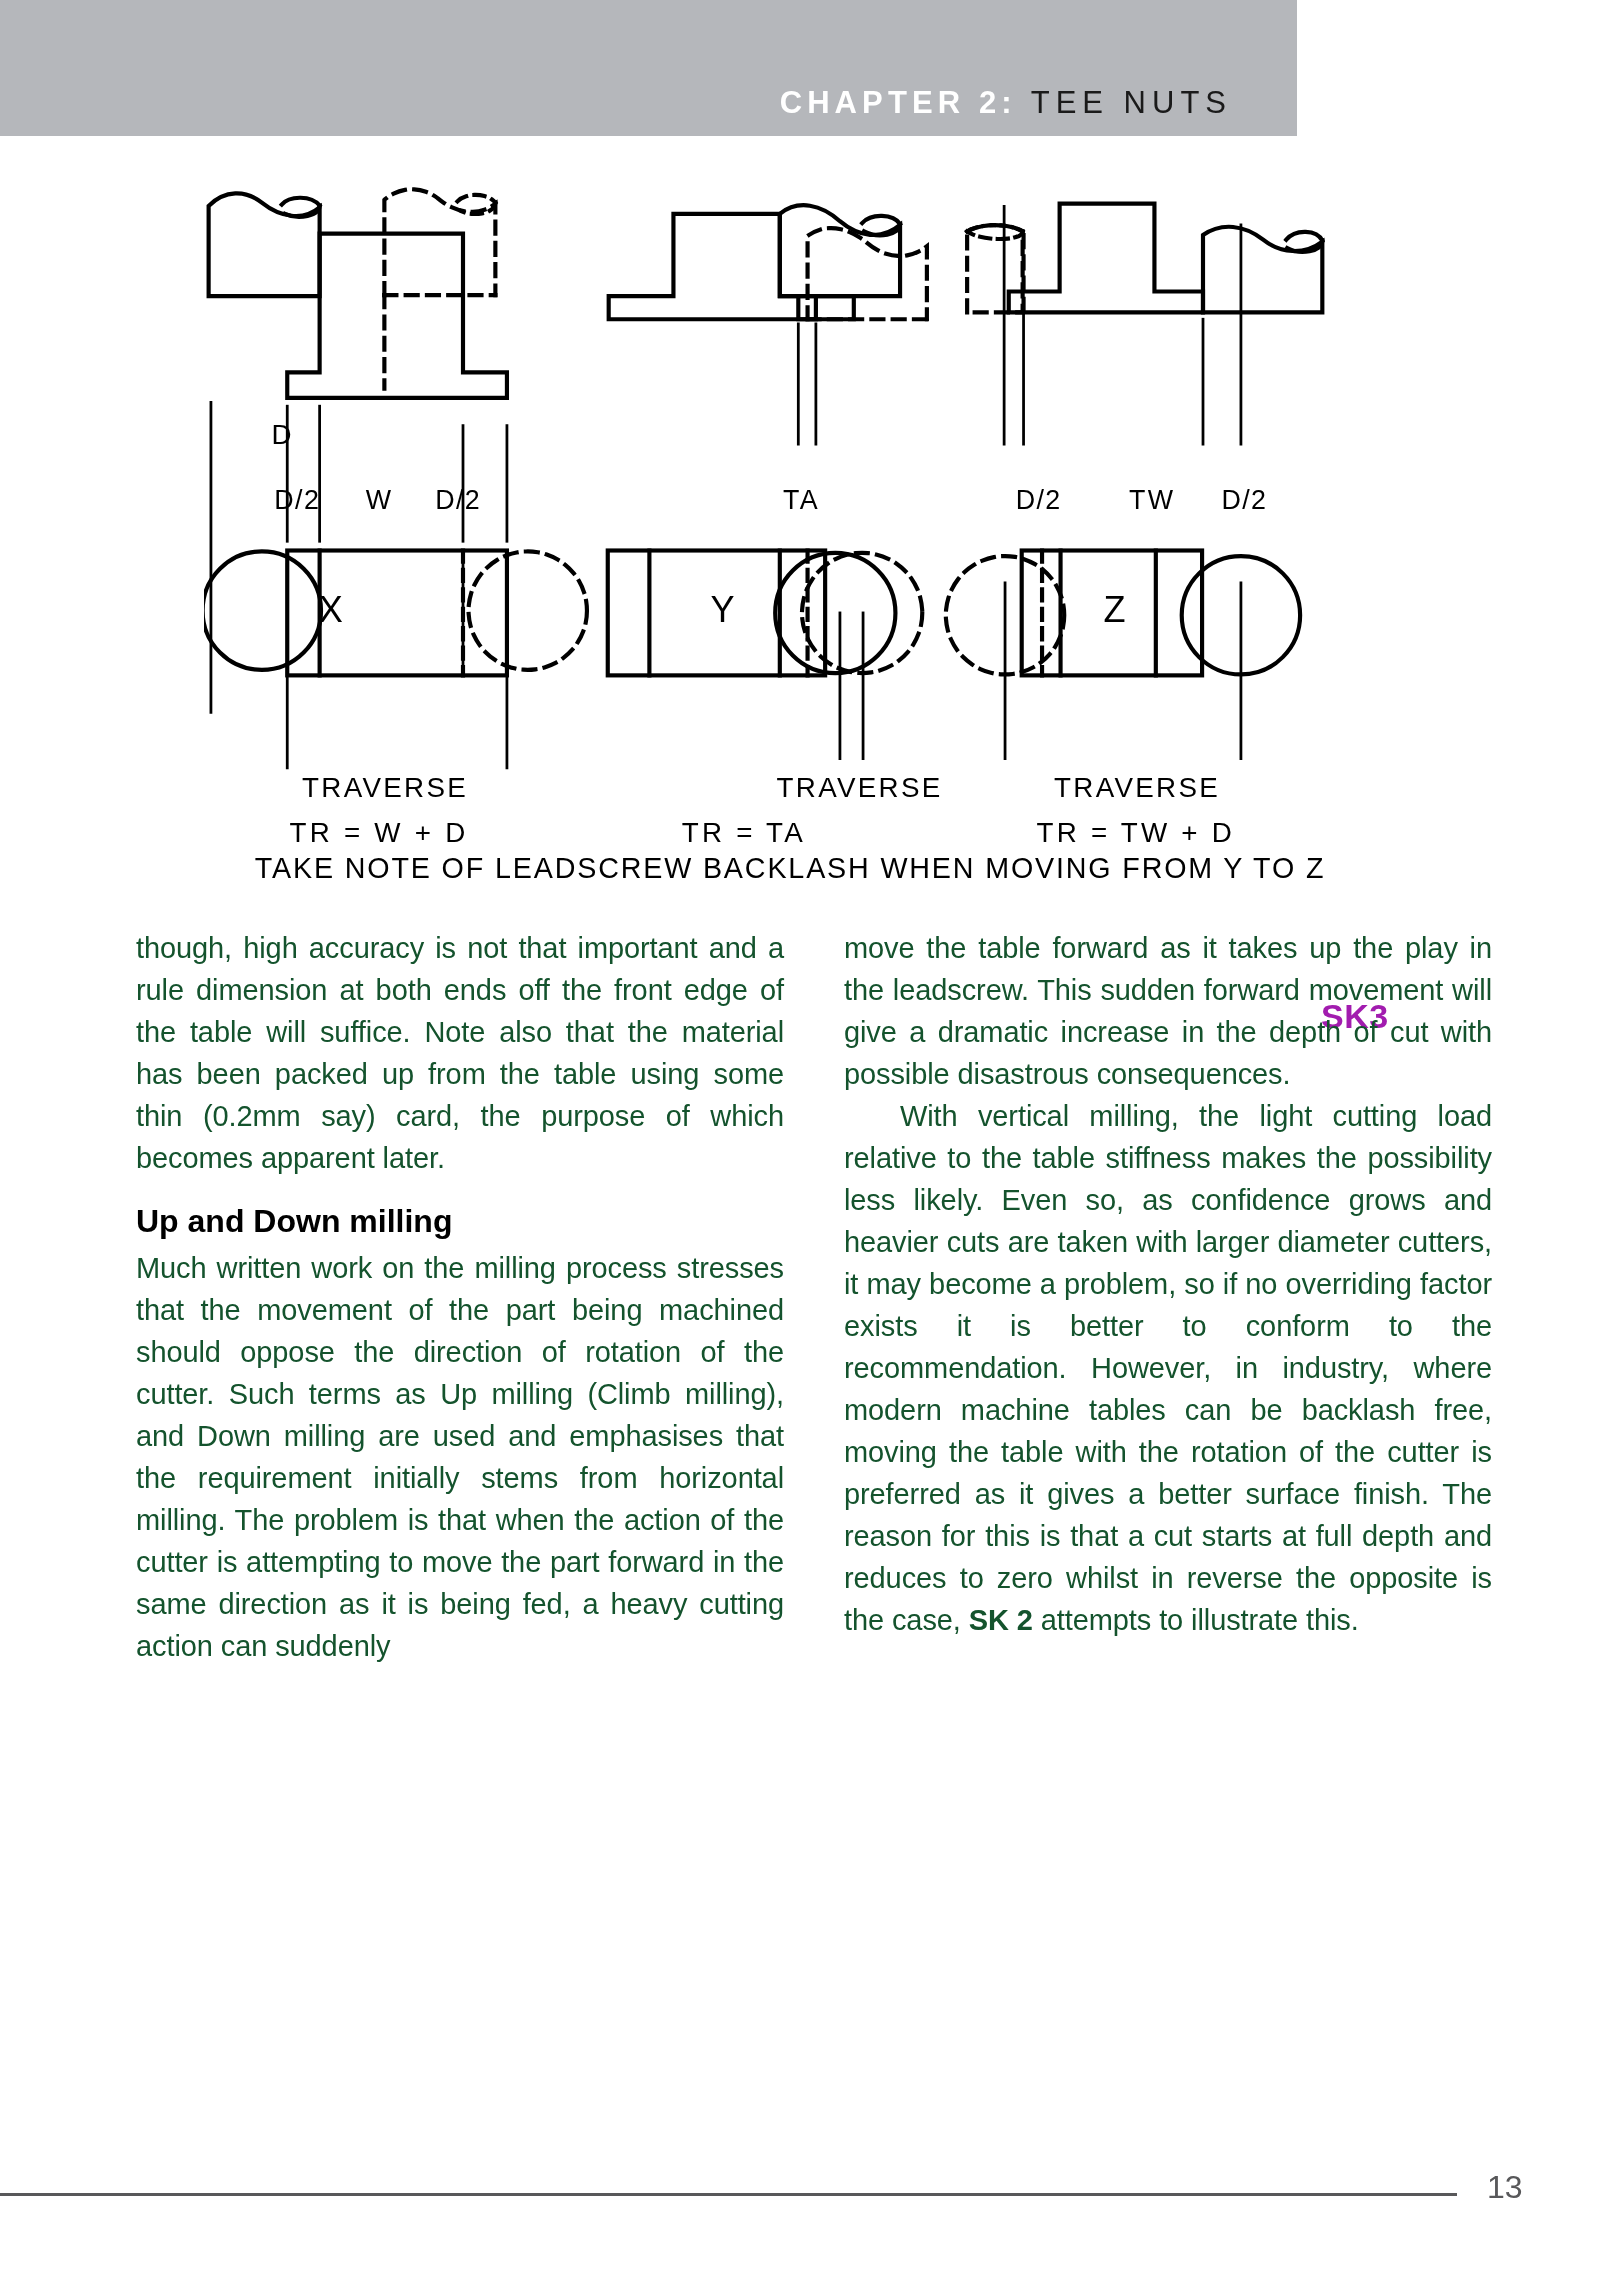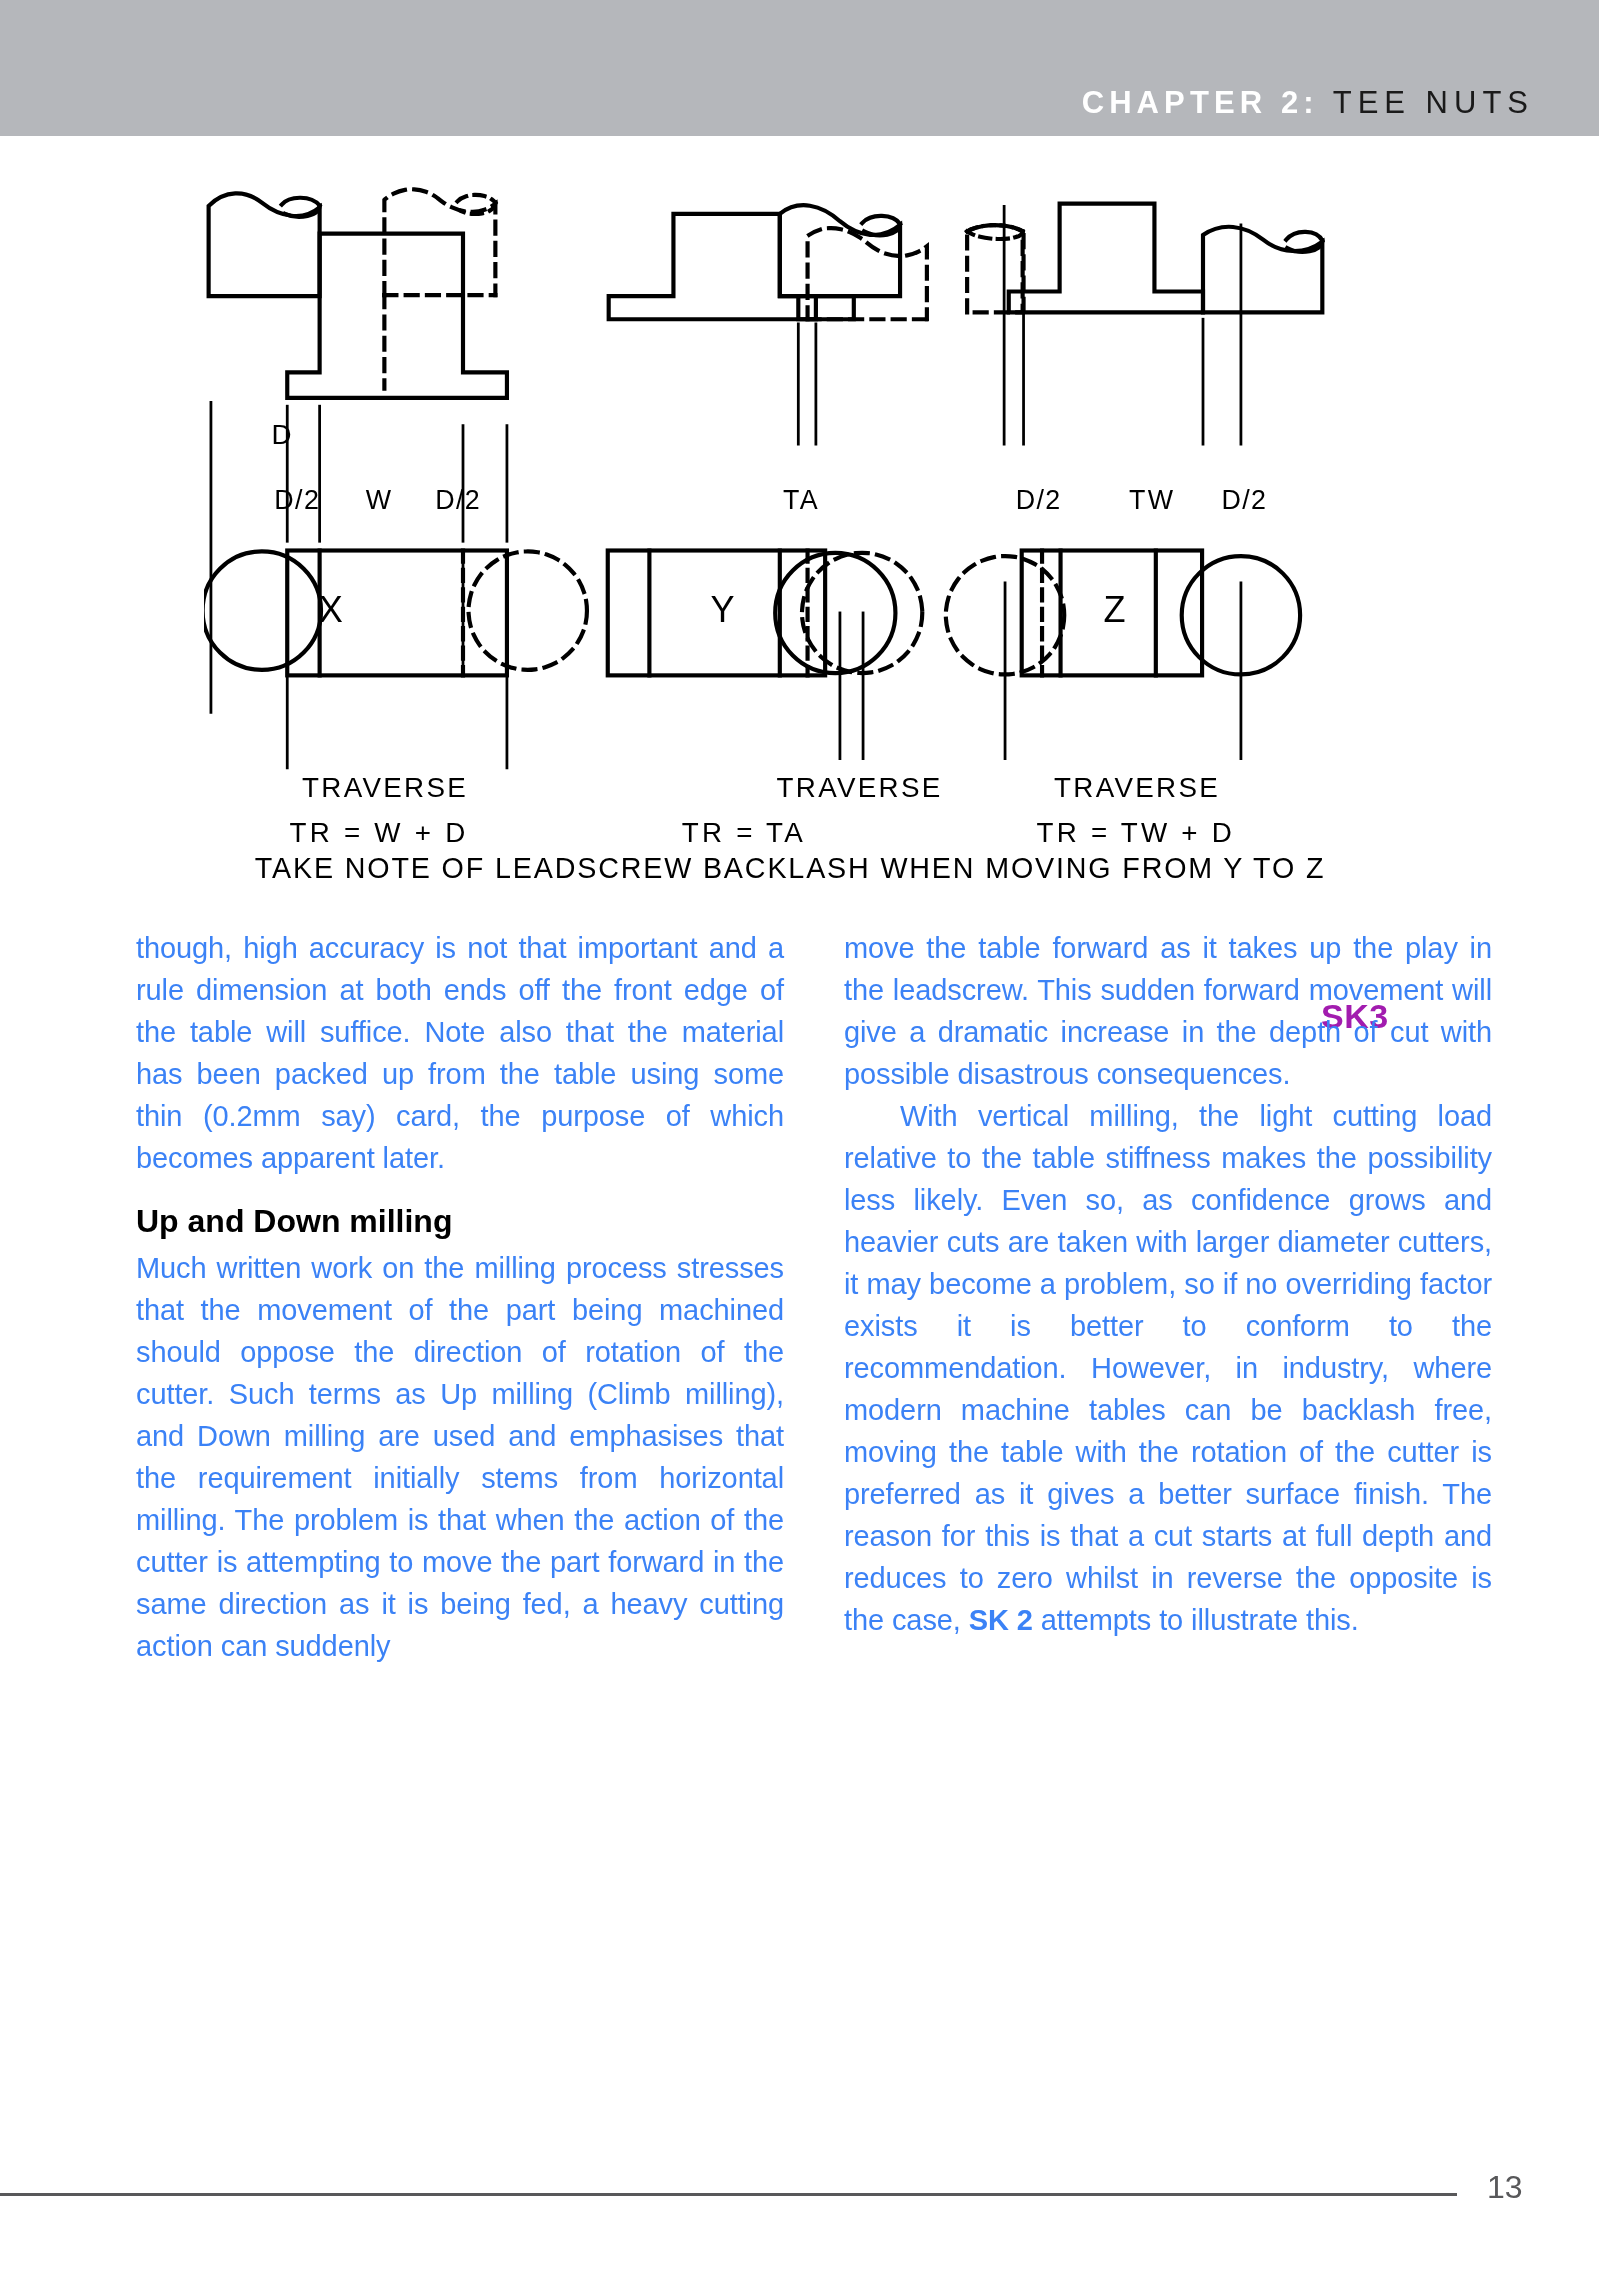--- a/index.html
+++ b/index.html
@@ -13,21 +13,21 @@
     position: relative;
     font-family: "Liberation Sans", sans-serif;
     -webkit-font-smoothing: antialiased;
   }
 
   
   #header-band {
     position: absolute;
     left: 0;
     top: 0;
-    width: 1599px;
+    width: 1297px;
     height: 136px;
     background: #b5b7bb;
     display: flex;
     align-items: flex-end;
     justify-content: flex-end;
     box-sizing: border-box;
     padding-right: 65px;
     padding-bottom: 17.6px;
   }
   #header-title {
@@ -82,21 +82,21 @@
     padding: 0 136px 0 136px;
     box-sizing: border-box;
   }
   .text-column {
     width: 648px;
     flex: 0 0 648px;
   }
   .body-par {
     font-size: 29px;
     line-height: 42px;
-    color: #3b82f6;
+    color: #14532d;
     text-align: justify;
     margin: 0;
     letter-spacing: -0.1px;
   }
   .body-par.indent {
     text-indent: 56px;
   }
   .section-heading {
     font-size: 32px;
     font-weight: 700;

